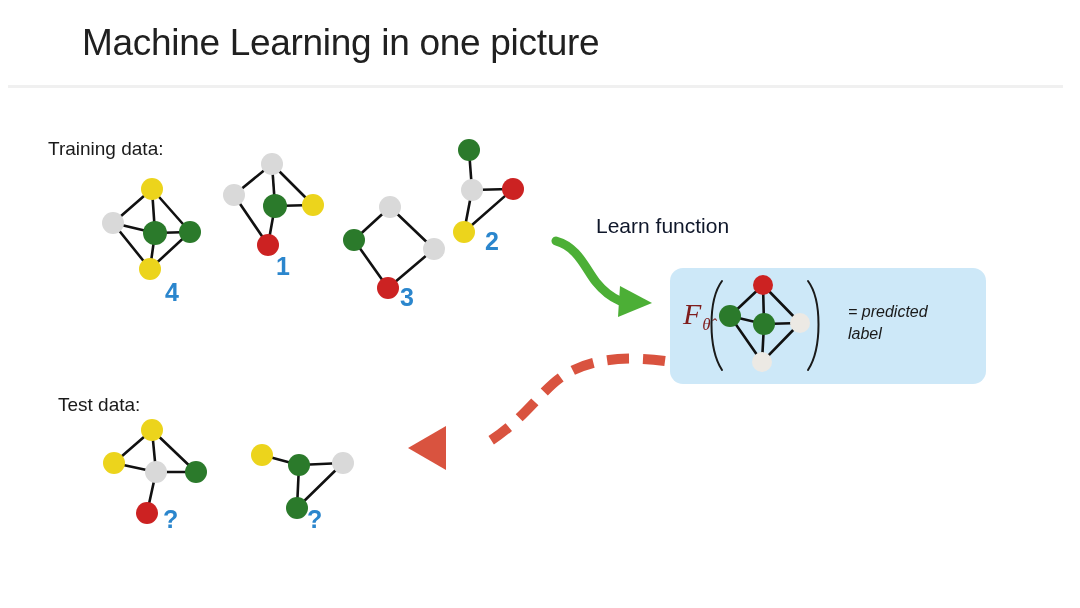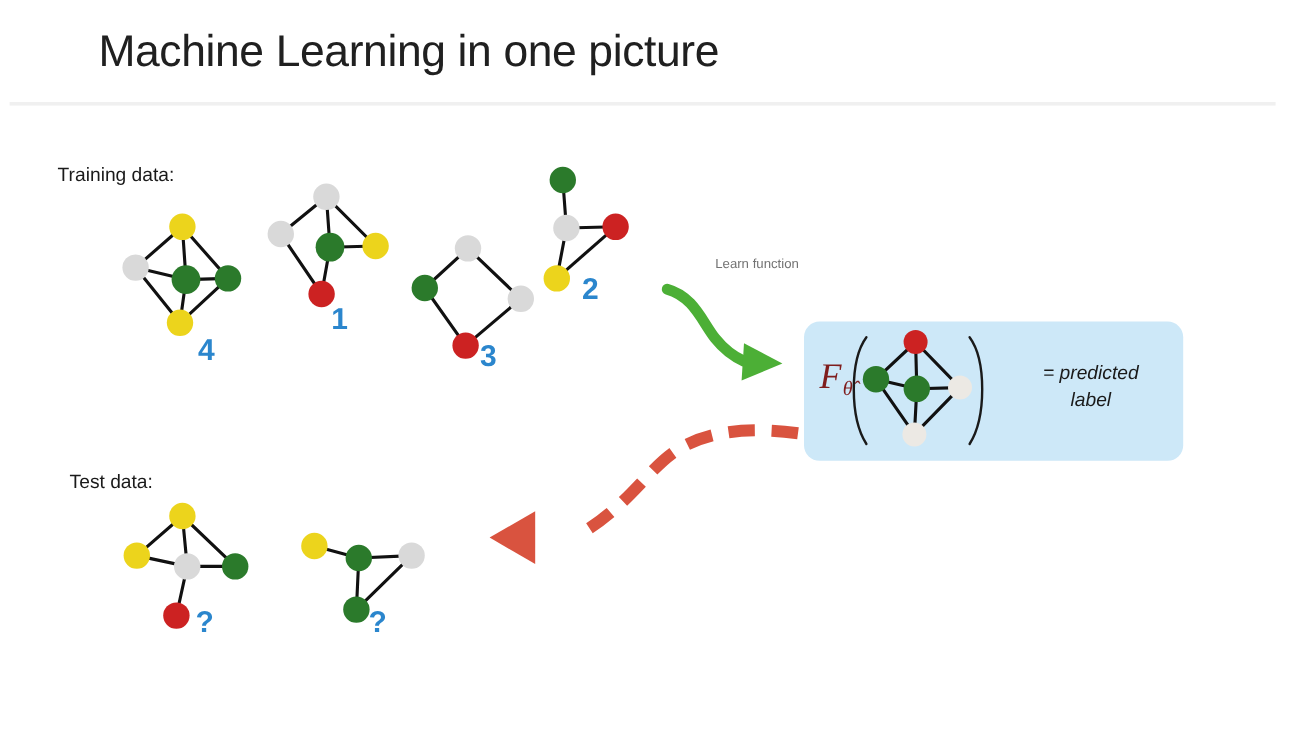--- a/index.html
+++ b/index.html
@@ -31,40 +31,40 @@
   #header-rule {
     position: absolute;
     left: 8px;
     top: 85px;
     width: 1055px;
     height: 3px;
     background: #f0f0f0;
   }
   .section-label {
     position: absolute;
-    font-size: 16px;
+    font-size: 19px;
     font-weight: 400;
     color: #1a1a1a;
     white-space: nowrap;
   }
   #training-label { left: 48px; top: 138px; }
   #test-label     { left: 58px; top: 380px; margin-top: 14px; }
 
   .graph-label {
     position: absolute;
     font-size: 25px;
     font-weight: 700;
     color: #2b86cd;
     white-space: nowrap;
   }
   .learn-label {
     position: absolute;
-    font-size: 11px;
+    font-size: 21px;
     font-weight: 400;
-    color: #737373;
+    color: #0f172a;
     white-space: nowrap;
   }
   #learn-function-label { left: 596px; top: 214px; }
 
   .svg-layer {
     position: absolute;
     left: 0; top: 0;
     width: 1080px; height: 608px;
     pointer-events: none;
   }
@@ -93,21 +93,21 @@
   }
   #predicted-label-text {
     position: absolute;
     left: 848px;
     top: 301px;
     width: 122px;
     font-size: 16px;
     font-style: italic;
     line-height: 1.35;
     color: #1a1a1a;
-    text-align: center;
+    text-align: left;
   }
   #predicted-label-text .eq {
     font-style: italic;
   }
 </style>
 </head>
 <body>
 
 <div id="slide">
 

